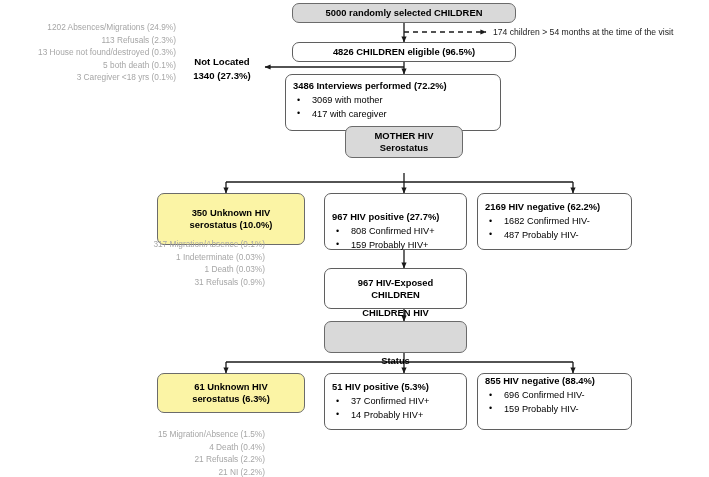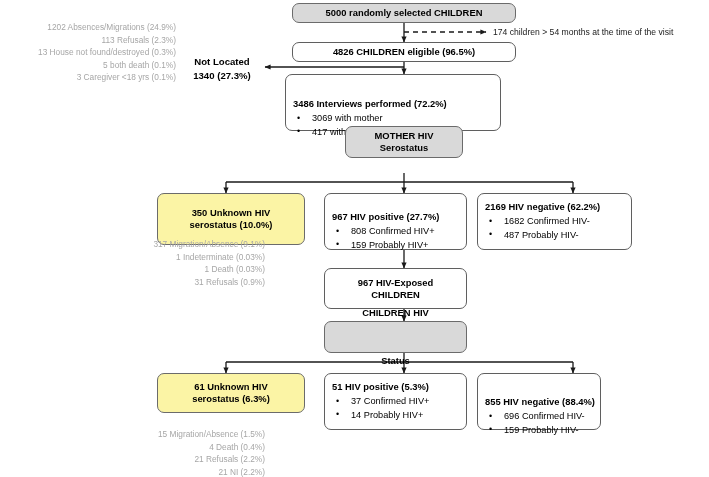--- a/index.html
+++ b/index.html
@@ -151,21 +151,21 @@
   </svg>
 
   <div class="node shaded center" style="left:292px; top:3px; width:224px; height:20px;">
     <div class="node-title">5000 randomly selected CHILDREN</div>
   </div>
 
   <div class="node center" style="left:292px; top:42px; width:224px; height:20px;">
     <div class="node-title">4826 CHILDREN eligible (96.5%)</div>
   </div>
 
-  <div class="node" style="left:285px; top:74px; width:216px; height:57px; justify-content:flex-start; padding-top:23px;">
+  <div class="node" style="left:285px; top:74px; width:216px; height:57px; justify-content:flex-start; padding-top:5px;">
     <div class="node-title">3486 Interviews performed (72.2%)</div>
     <ul class="bullets">
       <li>3069 with mother</li>
       <li>417 with caregiver</li>
     </ul>
   </div>
 
   <div class="node shaded center" style="left:345px; top:126px; width:118px; height:32px;">
     <div class="node-title">MOTHER HIV</div>
     <div class="node-sub">Serostatus</div>
@@ -208,21 +208,21 @@
   </div>
 
   <div class="node" style="left:324px; top:373px; width:143px; height:57px; justify-content:flex-start; padding-top:7px;">
     <div class="node-title">51 HIV positive (5.3%)</div>
     <ul class="bullets">
       <li>37 Confirmed HIV+</li>
       <li>14 Probably HIV+</li>
     </ul>
   </div>
 
-  <div class="node" style="left:477px; top:373px; width:124px; height:57px; justify-content:flex-start; padding-top:22px;">
+  <div class="node" style="left:477px; top:373px; width:155px; height:57px; justify-content:flex-start; padding-top:1px;">
     <div class="node-title">855 HIV negative (88.4%)</div>
     <ul class="bullets">
       <li>696 Confirmed HIV-</li>
       <li>159 Probably HIV-</li>
     </ul>
   </div>
 
   <div class="annot" style="left:493px; top:26px;">174 children &gt; 54 months at the time of the visit</div>
 
   <div class="notloc" style="left:178px; top:55px; width:88px;">

